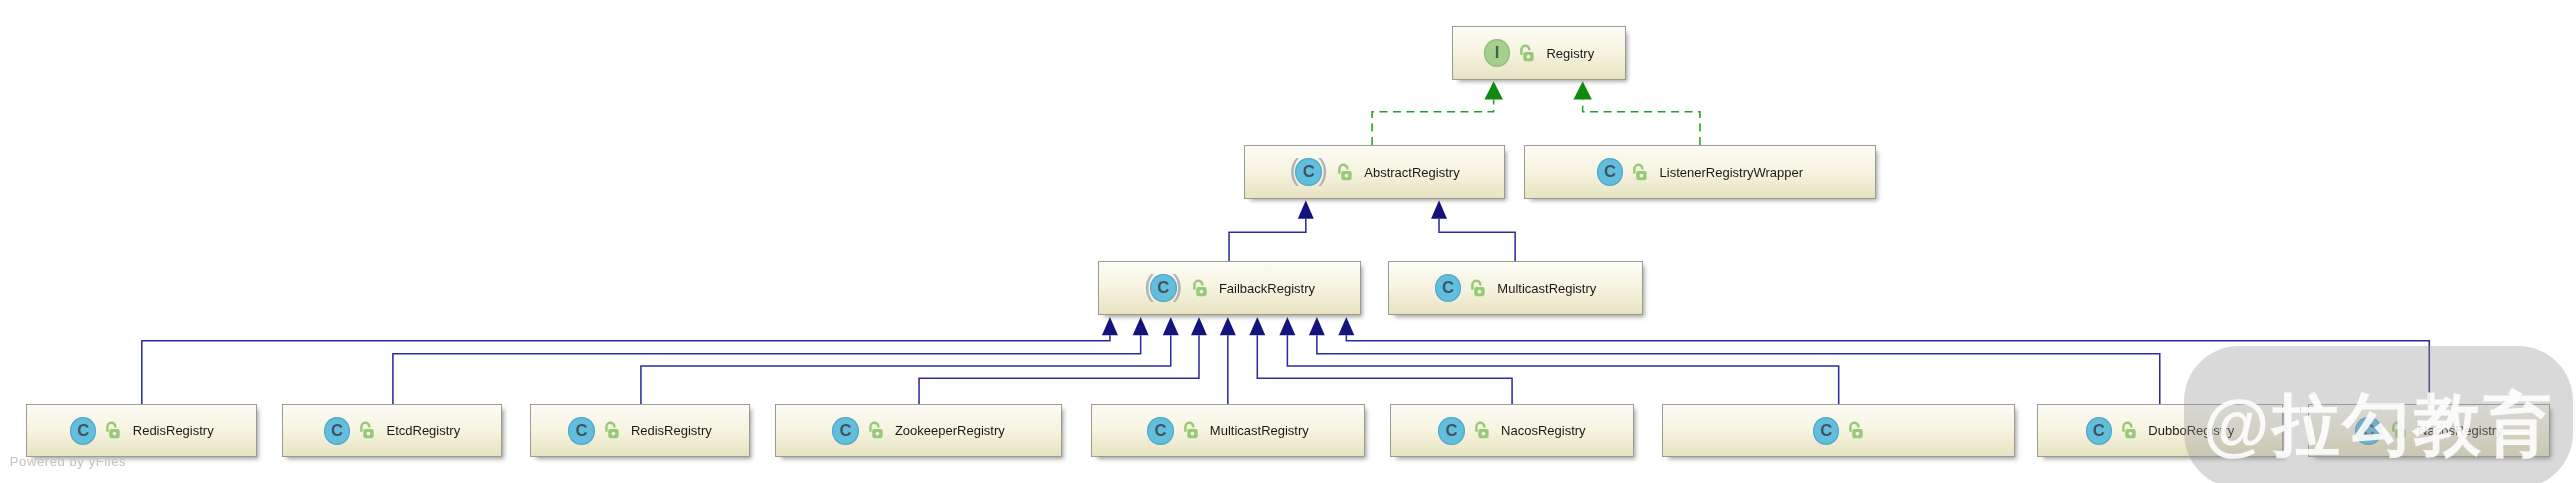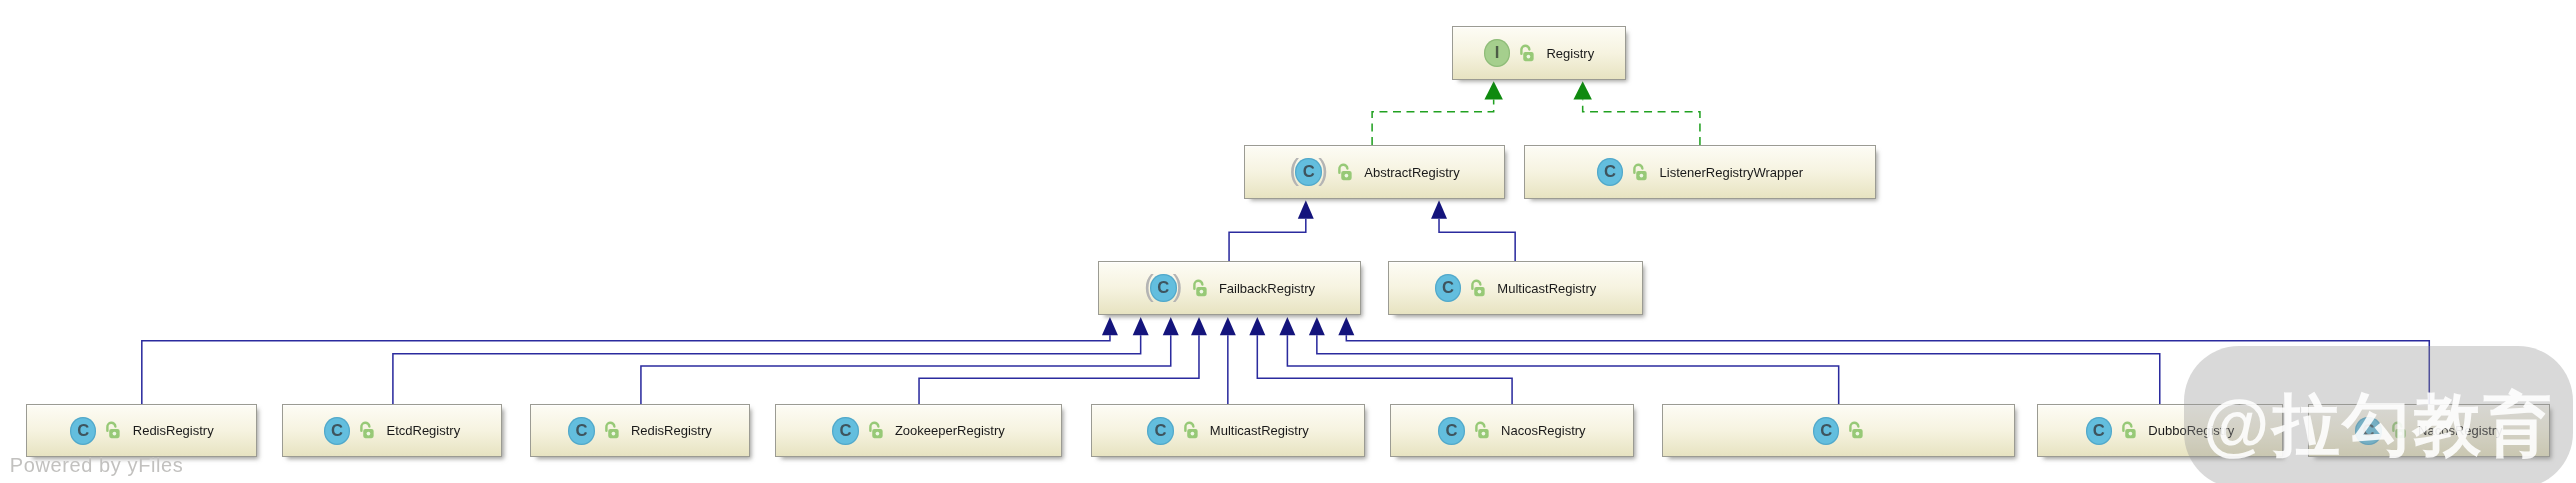--- a/index.html
+++ b/index.html
@@ -39,21 +39,21 @@
   .n6{left:282px;top:404px;width:220px;}
   .n7{left:530px;top:404px;width:220px;}
   .n8{left:775px;top:404px;width:287px;}
   .n9{left:1091px;top:404px;width:274px;}
   .n10{left:1390px;top:404px;width:244px;}
   .n11{left:1662px;top:404px;width:353px;}
   .n12{left:2037px;top:404px;width:246px;}
   .n13{left:2308px;top:404px;width:242px;}
   #attribution{
     position:absolute;left:9.8px;top:454px;z-index:3;
-    font-size:20px;color:#c2c1bf;letter-spacing:0.6px;
+    font-size:13px;color:#c2c1bf;letter-spacing:0.6px;
   }
   #watermark{
     position:absolute;left:2184px;top:346px;width:389px;height:142px;z-index:4;
     background:rgba(150,150,150,.36);border-radius:55px;
     display:flex;align-items:center;justify-content:center;
   }
   #watermark .wm-text{
     font-size:68px;color:rgba(255,255,255,.88);letter-spacing:2.5px;padding-top:16px;white-space:nowrap;font-weight:bold;
   }
 </style>

